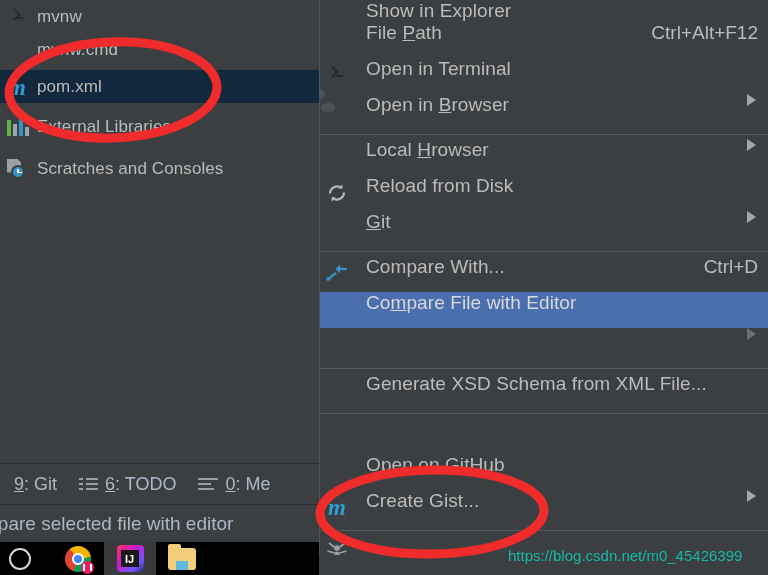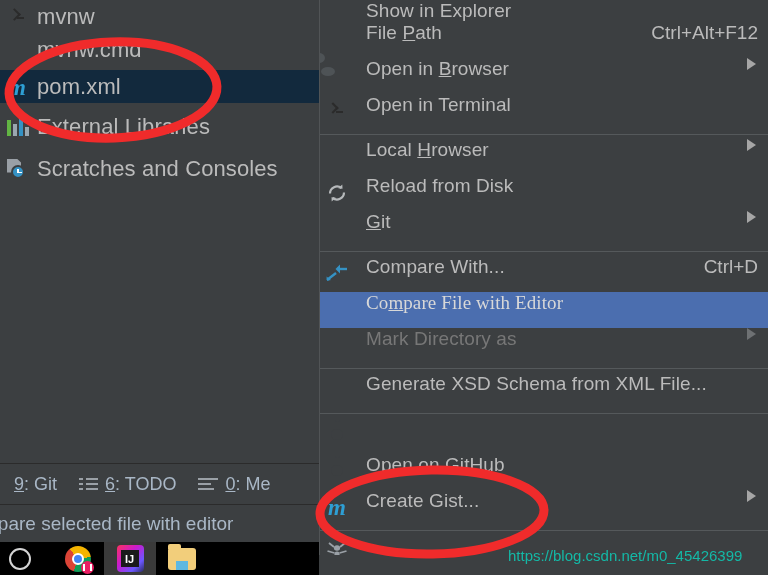--- a/index.html
+++ b/index.html
@@ -23,21 +23,21 @@
     background: #3C3F41;
   }
   .tree-row {
     position: absolute;
     left: 0; width: 319px; height: 33px;
     display: flex; align-items: center;
     padding-left: 6px;
     white-space: nowrap;
   }
   .tree-row .t-label {
-    font-size: 22px;
+    font-size: 17px;
     color: #BBBBBB;
     letter-spacing: .1px;
   }
   .tree-row.selected { background: #12293D; }
   .tree-icon {
     width: 22px; height: 22px;
     margin-right: 9px;
     flex: 0 0 22px;
     position: relative;
     display: inline-block;
@@ -261,21 +261,21 @@
     width: 24px; height: 24px;
   }
   .mi-label {
     margin-left: 46px;
     font-size: 19px;
     color: #BBBBBB;
     letter-spacing: .1px;
   }
   .mi.disabled .mi-label { color: #777777; }
   .mi.highlight { background: #4B6EAF; }
-  .mi.highlight .mi-label { color: #D8D8D8; font-family: Liberation Serif, serif; }
+  .mi.highlight .mi-label { color: #D8D8D8; }
   .mi-accel {
     position: absolute; right: 10px;
     font-size: 19px; color: #BBBBBB;
   }
   .mi-arrow {
     position: absolute; right: 12px;
     width: 0; height: 0;
     border-left: 9px solid #A6A6A6;
     border-top: 6px solid transparent;
     border-bottom: 6px solid transparent;
@@ -451,28 +451,28 @@
     <div class="mi" style="height:22px; align-items:flex-end;">
       <span class="mi-label" style="line-height:22px;">Show in Explorer</span>
     </div>
 
     <div class="mi">
       <span class="mi-label"><span>File </span><span class="mn">P</span><span>ath</span></span>
       <span class="mi-accel">Ctrl+Alt+F12</span>
     </div>
 
     <div class="mi">
+      <span class="mi-icon"><span class="ic-term"></span></span>
+      <span class="mi-label">Open in Terminal</span>
+    </div>
+
+    <div class="mi">
       <span class="mi-icon"><span class="ic-globe"></span></span>
       <span class="mi-label"><span>Open in </span><span class="mn">B</span><span>rowser</span></span>
       <span class="mi-arrow"></span>
-    </div>
-
-    <div class="mi">
-      <span class="mi-icon"><span class="ic-term"></span></span>
-      <span class="mi-label">Open in Terminal</span>
     </div>
 
     <div class="sep"></div>
 
     <div class="mi">
       <span class="mi-label"><span>Local </span><span class="mn">H</span><span>rowser</span></span>
       <span class="mi-arrow"></span>
     </div>
 
     <div class="mi">
@@ -505,21 +505,20 @@
       </span>
       <span class="mi-label">Compare With...</span>
       <span class="mi-accel">Ctrl+D</span>
     </div>
 
     <div class="mi highlight">
       <span class="mi-label"><span>Co</span><span class="mn">m</span><span>pare File with Editor</span></span>
     </div>
 
     <div class="mi disabled">
-      <span class="mi-label">Mark Directory as</span>
       <span class="mi-arrow" style="border-left-color:#6E7173;"></span>
     </div>
 
     <div class="sep"></div>
 
     <div class="mi">
       <span class="mi-label">Generate XSD Schema from XML File...</span>
     </div>
 
     <div class="sep"></div>

